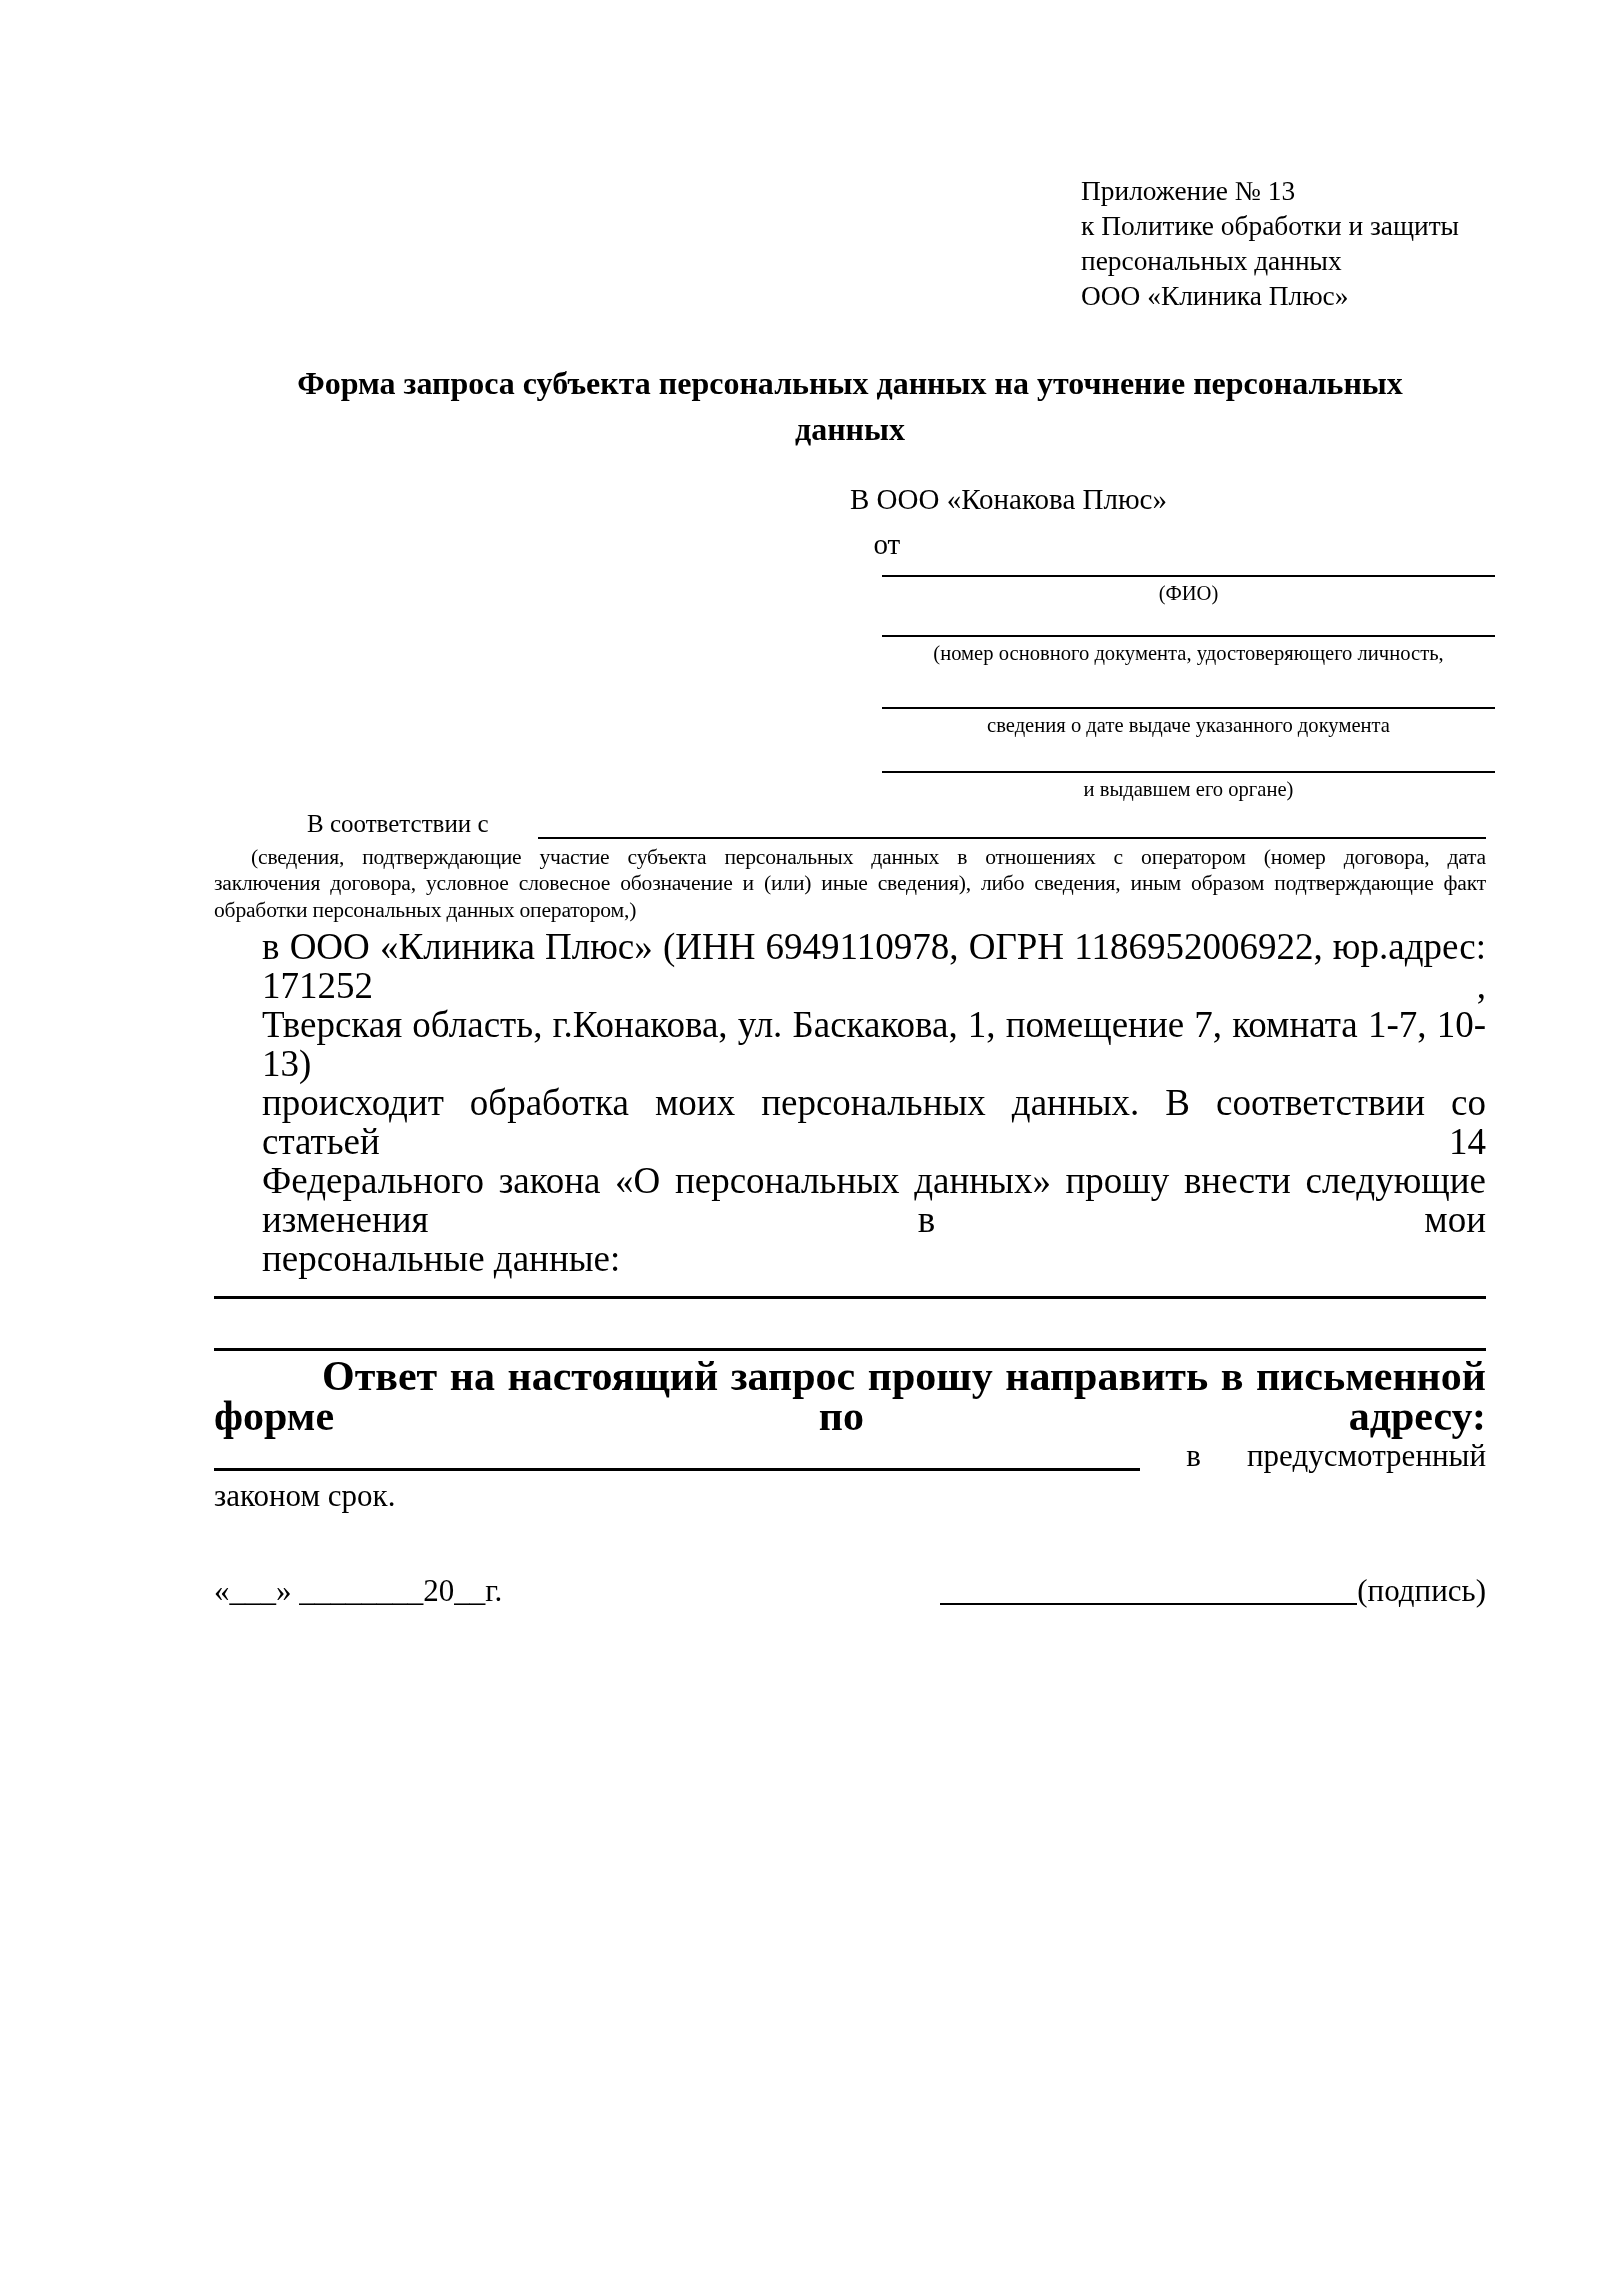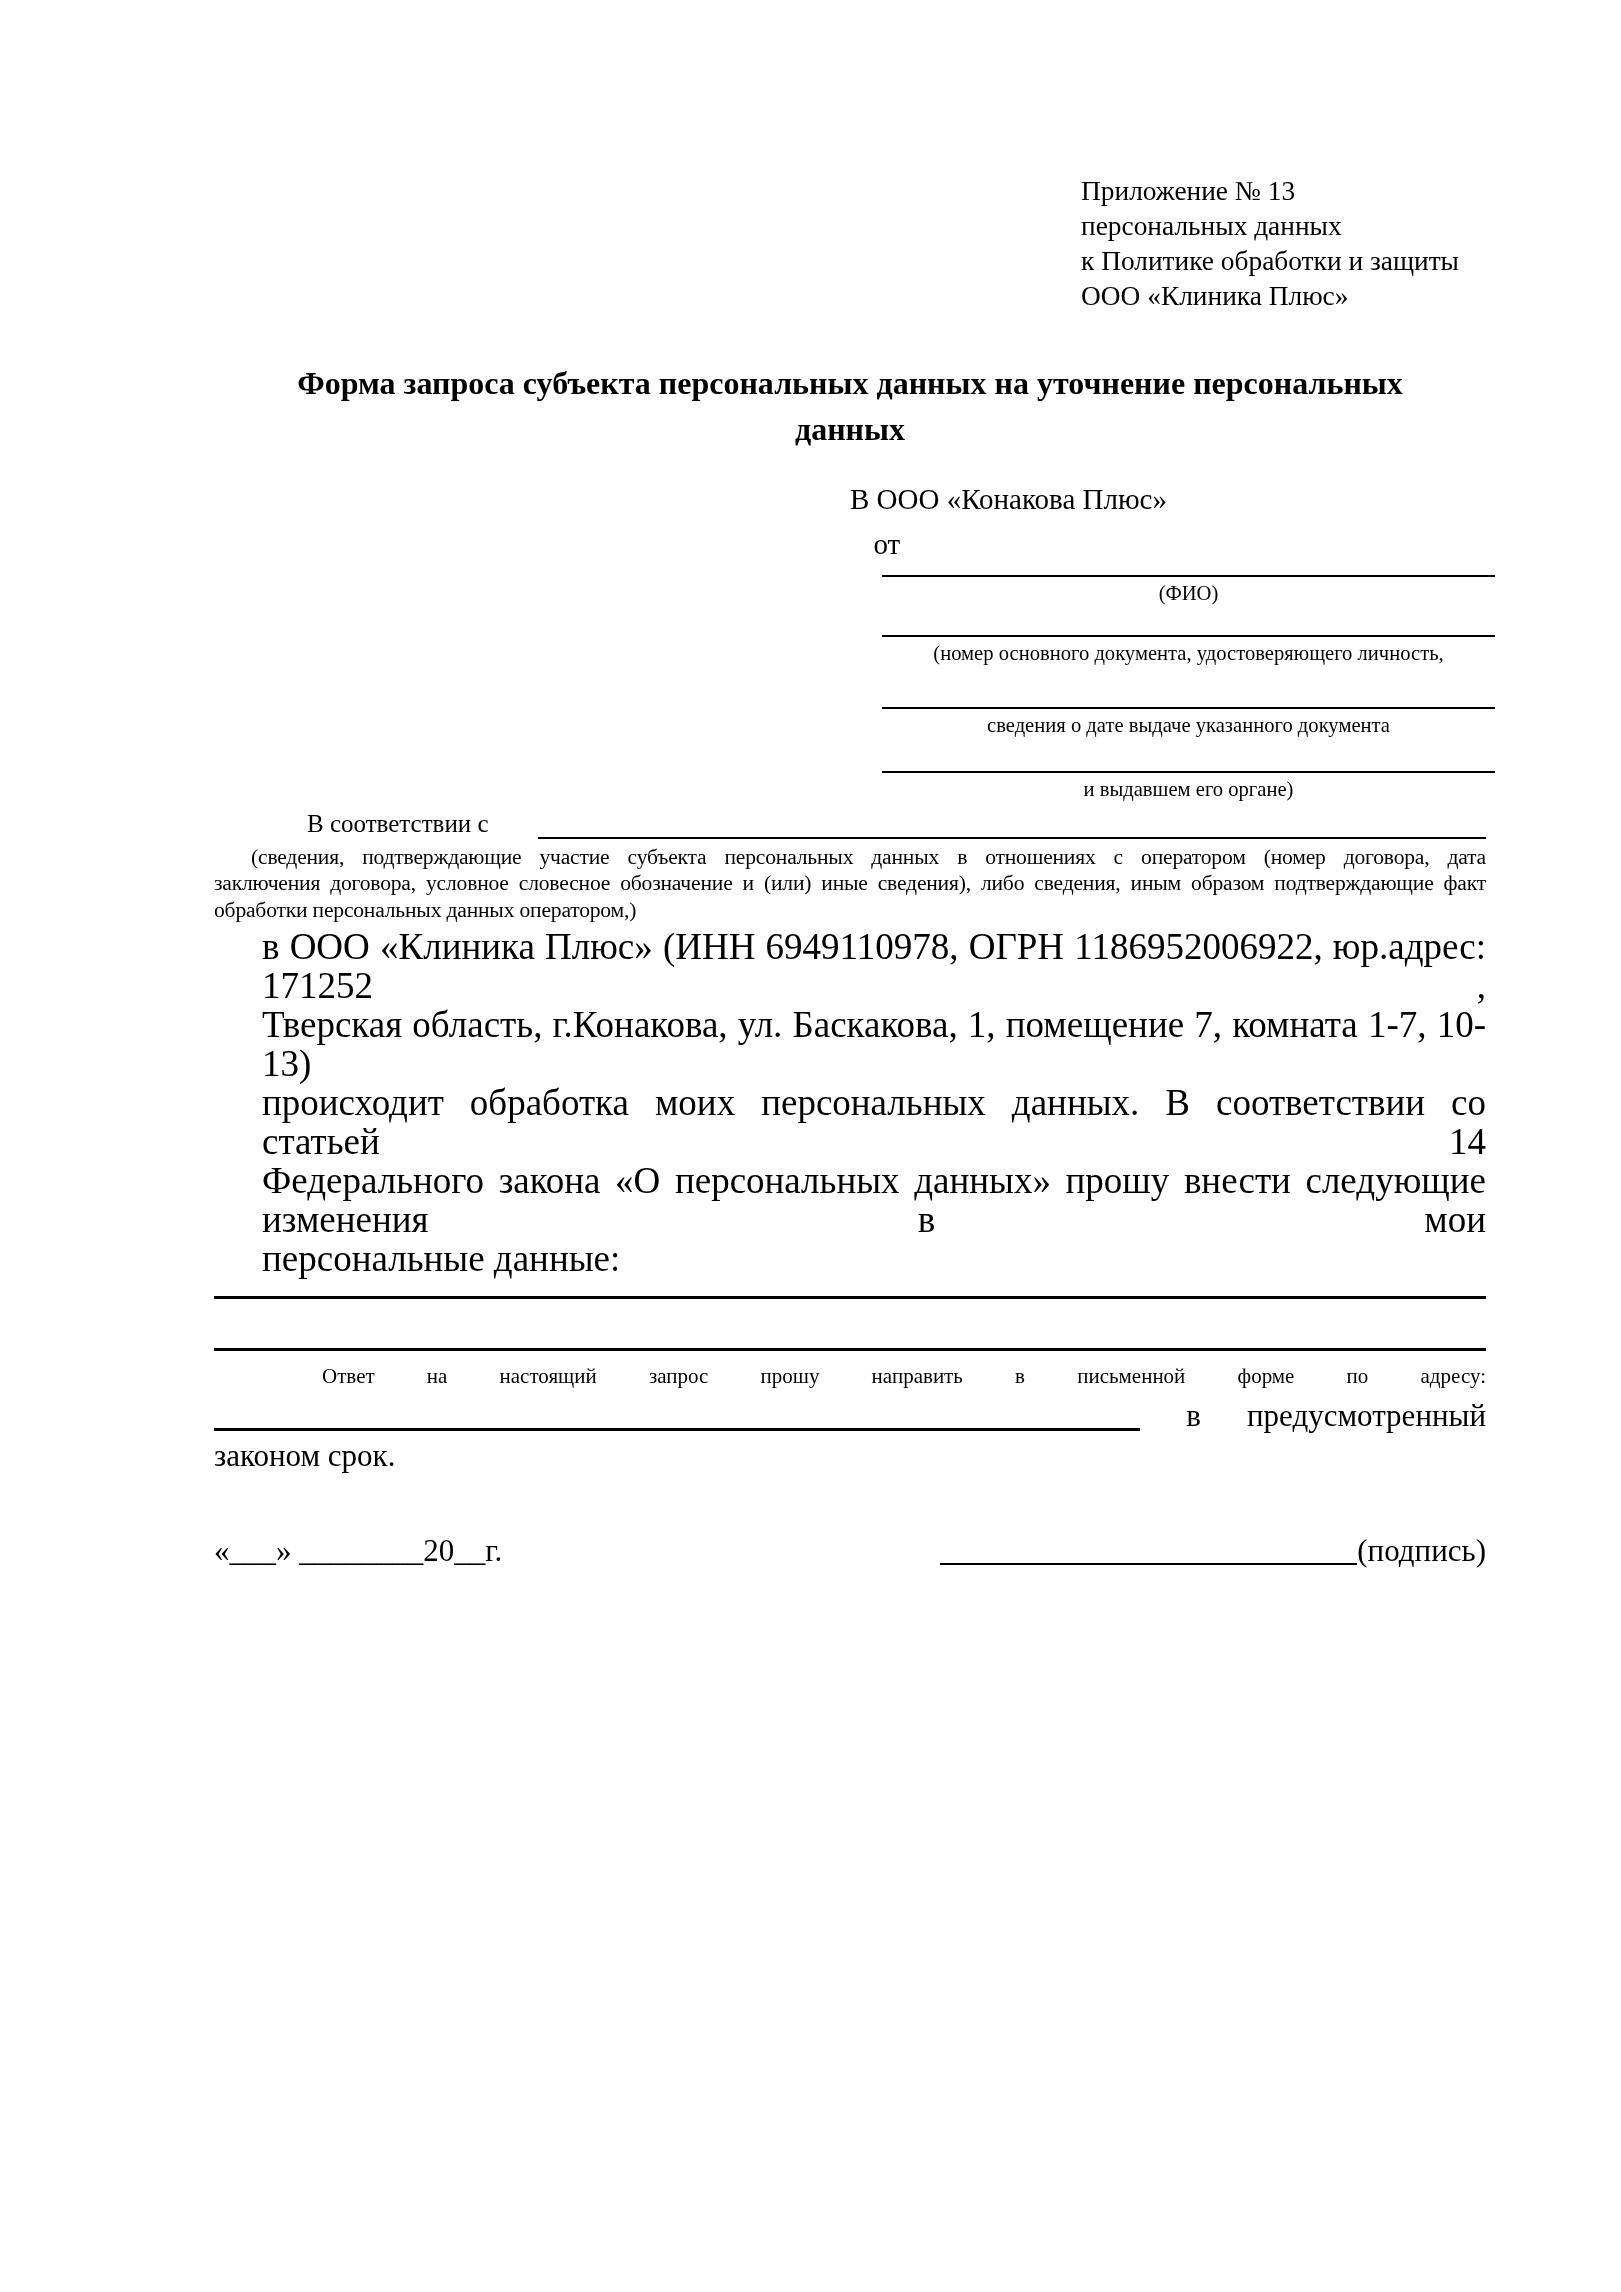--- a/index.html
+++ b/index.html
@@ -41,40 +41,40 @@
   .footnote .ind   { text-indent:37px; }
   .footnote .last  { text-align:left; }
   .body-par { margin-top:3.9px; font-size:37px; line-height:39px;margin-left:48px; }
   .body-par .jline { text-align:justify; text-align-last:justify; }
   .body-par .last  { text-align-last:left; }
   .blank-line { border-top:3.9px solid #000; height:0; }
   .b1 { margin-top:17.6px; }
   .b2 { margin-top:49px; }
   
   .reply-line1 {
-    margin-top:4.9px; font-size:21px; line-height:40px;
-    text-indent:108px; text-align:justify; text-align-last:justify;
+    margin-top:4.9px; font-size:42px; line-height:40px;
+    text-indent:108px; text-align:justify; text-align-last:justify;font-weight:bold;
   }
   .reply-line2 { display:flex; justify-content:space-between; font-size:31px; line-height:40px; }
   .reply-blank { width:926px; border-bottom:3.9px solid #000; margin-bottom:4.9px; }
   .reply-line3 { font-size:31px; line-height:40px; }
   
   .sig-row { margin-top:54px; display:flex; justify-content:space-between; font-size:31px; line-height:41px; }
   .sig-right { display:flex; }
   .sig-line { width:417px; border-bottom:2.9px solid #000; margin-bottom:5.9px; }
 </style>
 </head>
 <body>
 
 <div class="page">
 
   <div class="appendix">
     <div>Приложение № 13</div>
+    <div>к Политике обработки и защиты</div>
     <div>персональных данных</div>
-    <div>к Политике обработки и защиты</div>
     <div>ООО «Клиника Плюс»</div>
   </div>
 
   <div class="form-title">Форма запроса субъекта персональных данных на уточнение персональных данных</div>
 
   <div class="addressee">
     <div class="addr-to">В ООО «Конакова Плюс»</div>
     <div class="addr-from">от</div>
     <div class="addr-fields">
       <div class="addr-field f1">

